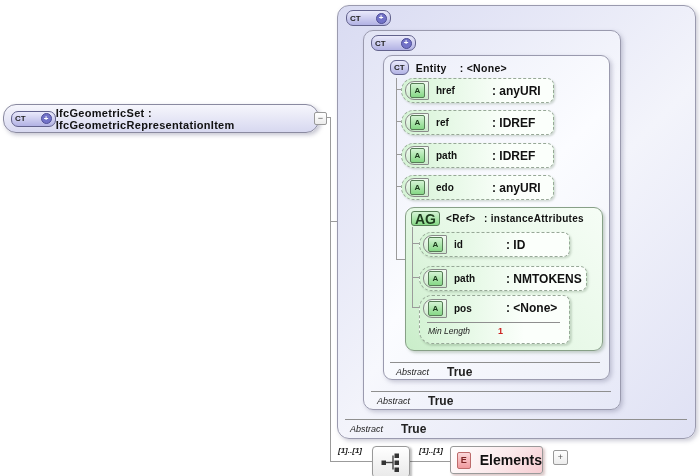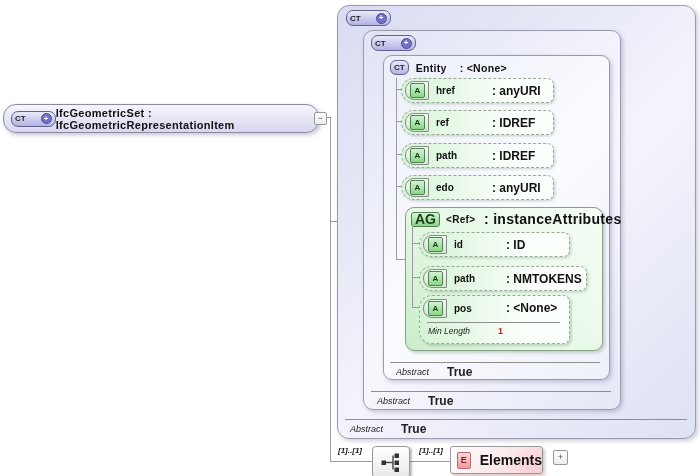--- a/index.html
+++ b/index.html
@@ -134,21 +134,21 @@
         <span class="a-icon">A</span>
       </span>
     <span class="attr-name" style="width:56px;">edo</span>
     <span class="attr-type">: anyURI</span>
   </div>
 
   <div class="agbox" style="left:405px;top:207px;width:196px;height:142px;"></div>
   <div class="hdr" style="left:411px;top:211px;">
     <span class="ag-icon">AG</span>
     <span class="hdr-title" style="margin-left:6px;width:38px;font-size:10px;">&lt;Ref&gt;</span>
-    <span class="hdr-title" style="font-size:14px;">: instanceAttributes</span>
+    <span class="hdr-title" style="font-size:10px;">: instanceAttributes</span>
   </div>
 
   <div class="line" style="left:412px;top:227px;width:1px;height:81px;"></div>
   <div class="line" style="left:412px;top:243px;width:7px;height:1px;"></div>
   <div class="line" style="left:412px;top:277px;width:7px;height:1px;"></div>
   <div class="line" style="left:412px;top:307px;width:7px;height:1px;"></div>
 
   <div class="attr" style="left:419px;top:232px;width:149px;height:23px;">
     <span class="a-tag">
         <span class="a-icon">A</span>

